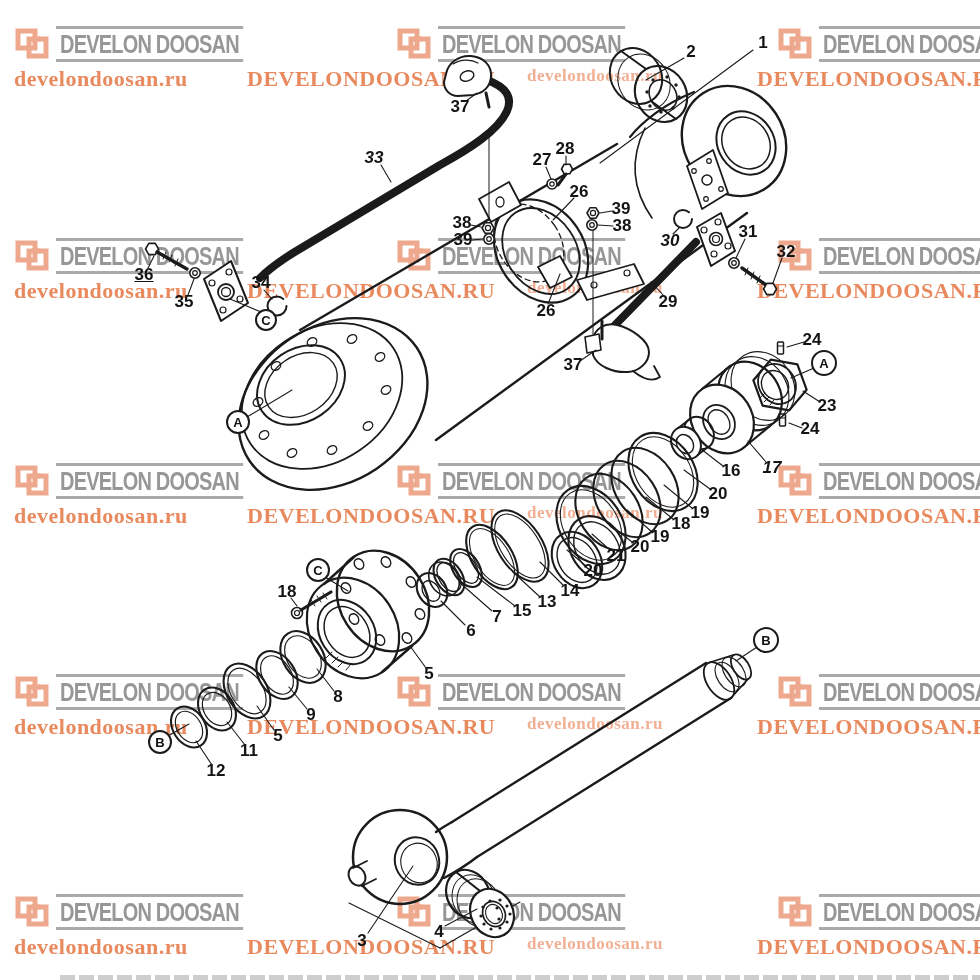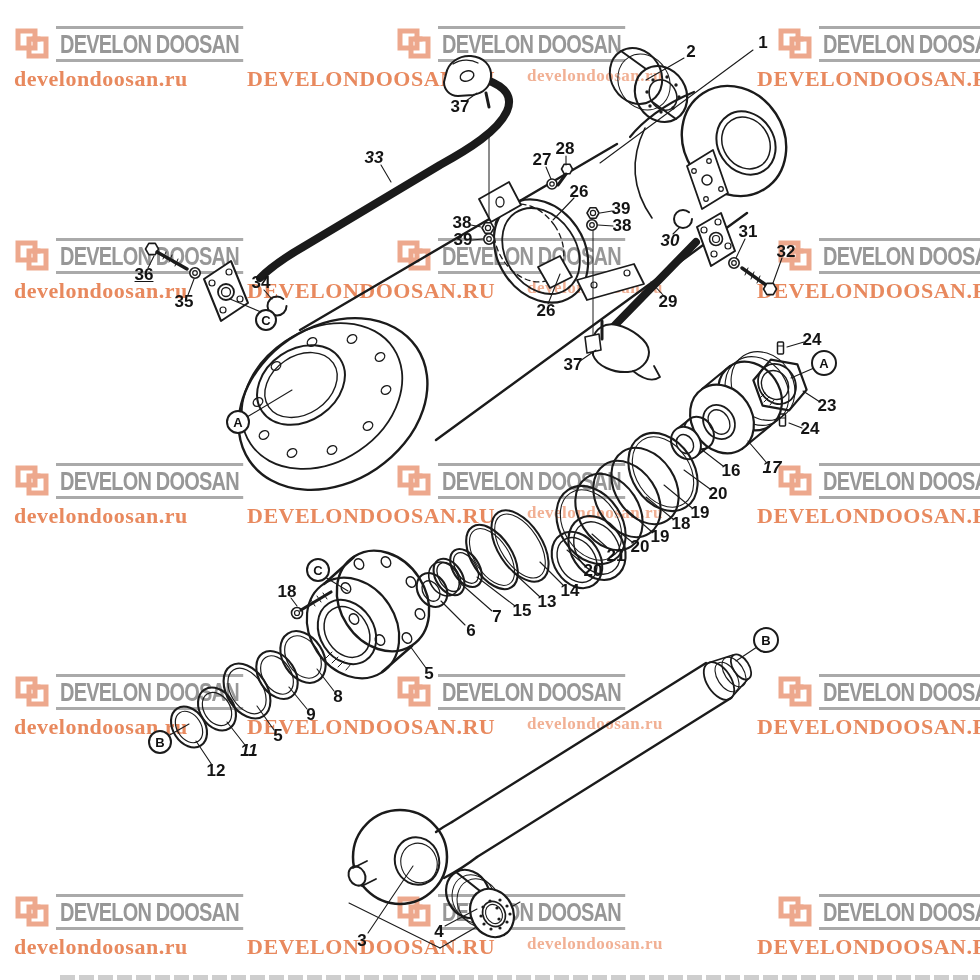--- a/index.html
+++ b/index.html
@@ -554,21 +554,21 @@
       <div class="callout" style="left: 570px; top: 591px;">14</div>
       <div class="callout" style="left: 547px; top: 602px;">13</div>
       <div class="callout" style="left: 522px; top: 611px;">15</div>
       <div class="callout" style="left: 497px; top: 617px;">7</div>
       <div class="callout" style="left: 471px; top: 631px;">6</div>
       <div class="callout" style="left: 429px; top: 674px;">5</div>
       <div class="callout" style="left: 287px; top: 592px;">18</div>
       <div class="callout" style="left: 338px; top: 697px;">8</div>
       <div class="callout" style="left: 311px; top: 715px;">9</div>
       <div class="callout" style="left: 278px; top: 736px;">5</div>
-      <div class="callout" style="left: 249px; top: 751px; font-style: italic;">11</div>
+      <div class="callout" style="left: 249px; top: 751px;">11</div>
       <div class="callout" style="left: 216px; top: 771px;">12</div>
       <div class="callout" style="left: 362px; top: 941px;">3</div>
       <div class="callout" style="left: 439px; top: 932px;">4</div>
       <div class="viewlabel" style="left: 238px; top: 422px; width: 20px; height: 20px;">A</div>
       <div class="viewlabel" style="left: 824px; top: 363px; width: 22px; height: 22px;">A</div>
       <div class="viewlabel" style="left: 160px; top: 742px; width: 20px; height: 20px;">B</div>
       <div class="viewlabel" style="left: 766px; top: 640px; width: 22px; height: 22px;">B</div>
       <div class="viewlabel" style="left: 266px; top: 320px; width: 18px; height: 18px;">C</div>
       <div class="viewlabel" style="left: 318px; top: 570px; width: 20px; height: 20px;">C</div>
     </div>

